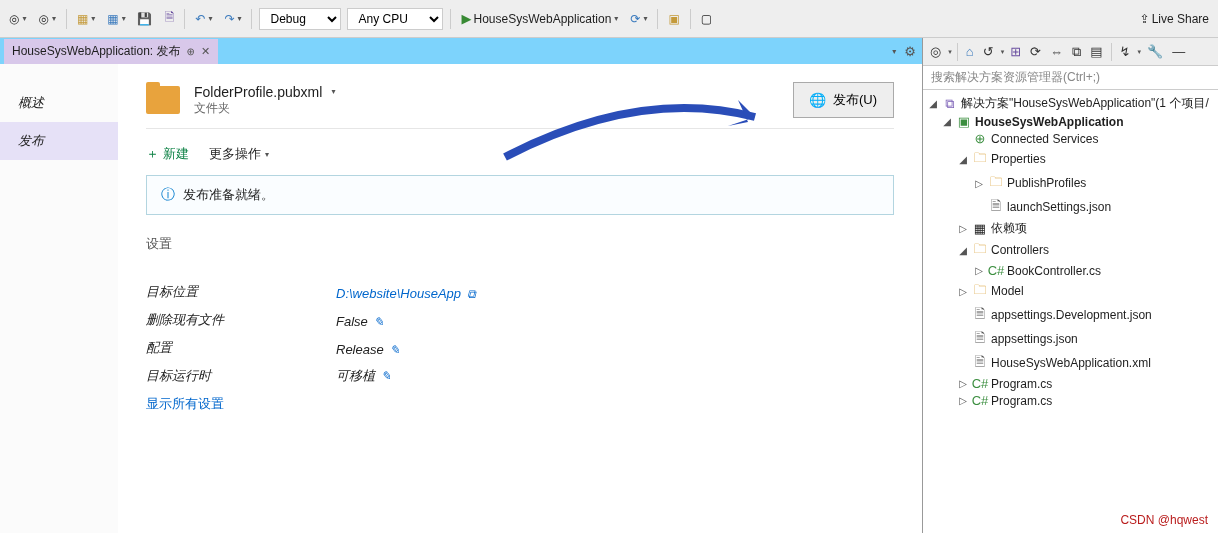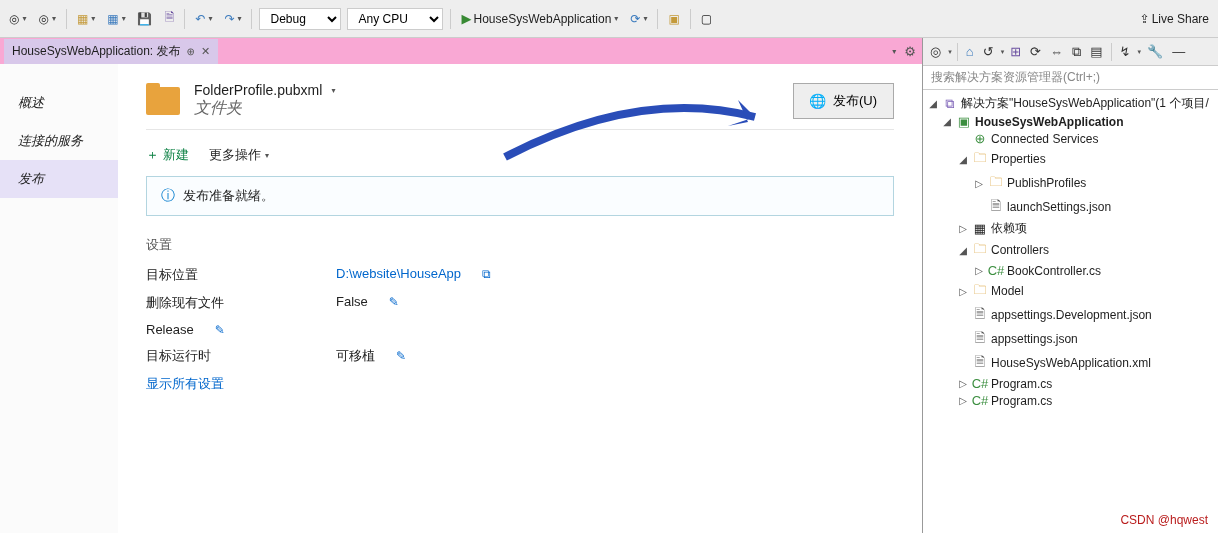--- a/index.html
+++ b/index.html
@@ -11,52 +11,52 @@
 .tb-dd { font-size: 8px; color: #555; margin-left: 1px; }
 .tb-select { background: #fff; border: 1px solid #ccc; padding: 2px 18px 2px 6px; font-size: 12px; margin: 0 2px; }
 .tb-play { color: #388a34; font-size: 13px; }
 .tb-text { font-size: 12px; }
 .tb-spacer { flex: 1; }
 
 .main-area { position: absolute; top: 38px; left: 0; right: 0; bottom: 0; display: flex; }
 .left-pane { flex: 1; display: flex; flex-direction: column; }
 .right-pane { width: 296px; border-left: 1px solid #999; display: flex; flex-direction: column; }
 
-.tab-bar { height: 26px; background: #f9a8d4; display: flex; align-items: center; gap: 4px; padding-left: 4px; }
+.tab-bar { height: 26px; background: #7dd3fc; display: flex; align-items: center; gap: 4px; padding-left: 4px; }
 .tab { background: #d8c8ea; padding: 4px 8px; display: flex; align-items: center; gap: 6px; font-size: 12px; }
 .tab-pin { font-size: 10px; color: #555; }
 .tab-close { font-size: 11px; color: #555; cursor: pointer; }
 .tab-spacer { flex: 1; }
 
 .pub-body { flex: 1; display: flex; background: #fff; position: relative; }
 .pub-nav { width: 118px; background: #fbfbfb; padding-top: 20px; }
 .pub-nav-item { padding: 10px 18px; font-size: 13px; cursor: pointer; font-style: italic; }
 .pub-nav-item.active { background: #e6e1f7; font-weight: 500; }
 
 .pub-content { flex: 1; padding: 18px 28px; }
 .profile-row { display: flex; align-items: center; gap: 14px; margin-bottom: 10px; }
 .folder-ico { width: 34px; height: 28px; background: #e8a33d; border-radius: 2px; position: relative; }
 .folder-ico:before { content: ''; position: absolute; top: -4px; left: 0; width: 14px; height: 6px; background: #e8a33d; border-radius: 2px 2px 0 0; }
 .profile-name { font-size: 14px; }
-.profile-sub { font-size: 16px; color: #666; font-style: italic; }
+.profile-sub { font-size: 12px; color: #666; }
 .profile-spacer { flex: 1; }
 .publish-btn { padding: 8px 16px; border: 1px solid #aaa; background: #eee; display: flex; align-items: center; gap: 6px; font-size: 13px; cursor: pointer; position: relative; }
 .globe-ico { font-size: 14px; color: #6aa; }
 
 .actions-row { display: flex; align-items: center; gap: 20px; padding: 16px 0 12px 0; border-top: 1px solid #e6e6e6; }
 .action-add { color: #0b8043; font-size: 13px; display: flex; align-items: center; gap: 4px; cursor: pointer; }
 .action-more { font-size: 13px; cursor: pointer; display: flex; align-items: center; gap: 3px; }
 
 .info-box { border: 1px solid #b3d5e0; background: #fafdff; padding: 10px 14px; font-size: 13px; display: flex; align-items: center; gap: 8px; margin-bottom: 20px; }
 .info-ico { color: #007acc; font-size: 14px; }
 
-.settings-title { font-size: 13px; color: #555; margin-bottom: 12px; }
-.settings-row { display: flex; align-items: flex-start; margin-bottom: 10px; font-size: 13px; }
+.settings-title { font-size: 13px; color: #555; margin-bottom: 30px; }
+.settings-row { display: flex; align-items: flex-end; margin-bottom: 10px; font-size: 13px; font-style: italic; }
 .settings-label { width: 190px; color: #222; }
-.settings-val { color: #222; display: flex; align-items: center; gap: 21px; }
+.settings-val { color: #222; display: flex; align-items: center; gap: 6px; }
 .settings-val a { color: #0066cc; text-decoration: none; }
 .edit-ico { font-size: 12px; color: #0066cc; cursor: pointer; }
 .copy-ico { font-size: 12px; color: #0066cc; cursor: pointer; }
 .show-all { color: #0066cc; font-size: 13px; cursor: pointer; margin-top: 6px; }
 
 .arrow { position: absolute; top: 18px; left: 500px; width: 280px; height: 80px; pointer-events: none; }
 .arrow svg { width: 100%; height: 100%; }
 
 .se-header { background: #3a4bb8; color: #fff; padding: 6px 10px; font-size: 12px; }
 .se-toolbar { height: 28px; display: flex; align-items: center; gap: 3px; padding: 2px 4px; border-bottom: 1px solid #ccc; background: #eee; }
@@ -157,21 +157,20 @@
         <span class="tab-close">✕</span>
       </div>
       <div class="tab-spacer"></div>
       <span class="dd-tab">▾</span>
       <span class="gear-tab">⚙</span>
     </div>
 
     <div class="pub-body">
       <div class="pub-nav">
         <div class="pub-nav-item">概述</div>
-        <div class="pub-nav-item">连接的服务</div>
         <div class="pub-nav-item active">发布</div>
       </div>
 
       <div class="pub-content">
         <div class="profile-row">
           <div class="folder-ico"></div>
           <div>
             <div style="display:flex;align-items:center;gap:8px">
               <span class="profile-name">FolderProfile.pubxml</span>
               <span class="tb-dd">▾</span>
@@ -211,20 +210,21 @@
           </div>
         </div>
         <div class="settings-row">
           <div class="settings-label">删除现有文件</div>
           <div class="settings-val">
             <span>False</span>
             <span class="edit-ico">✎</span>
           </div>
         </div>
         <div class="settings-row">
+          <div class="settings-label">配置</div>
           <div class="settings-val">
             <span>Release</span>
             <span class="edit-ico">✎</span>
           </div>
         </div>
         <div class="settings-row">
           <div class="settings-label">目标运行时</div>
           <div class="settings-val">
             <span>可移植</span>
             <span class="edit-ico">✎</span>

